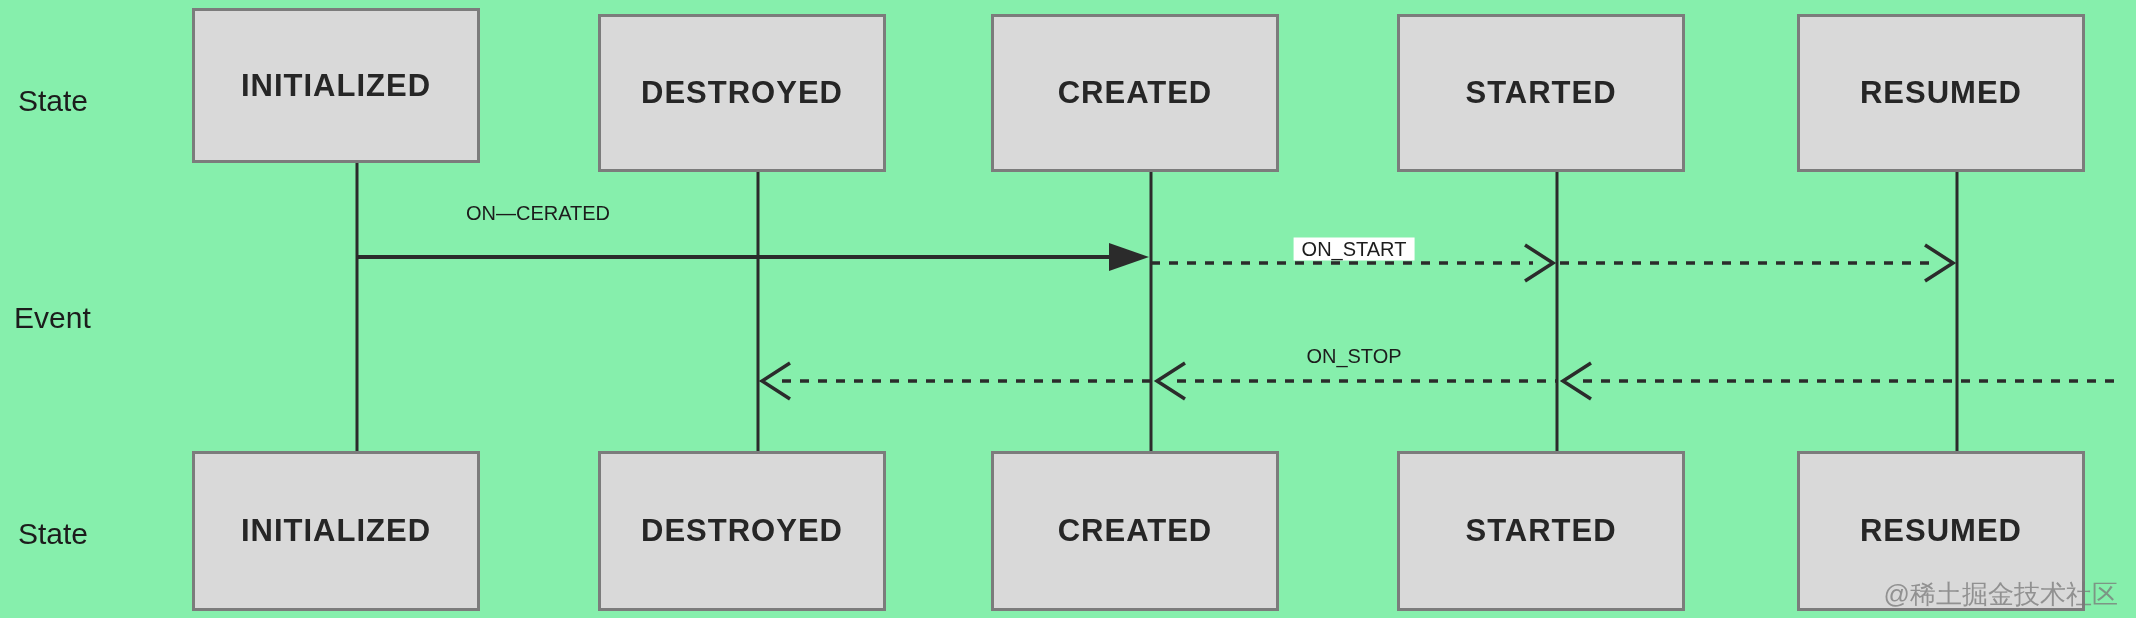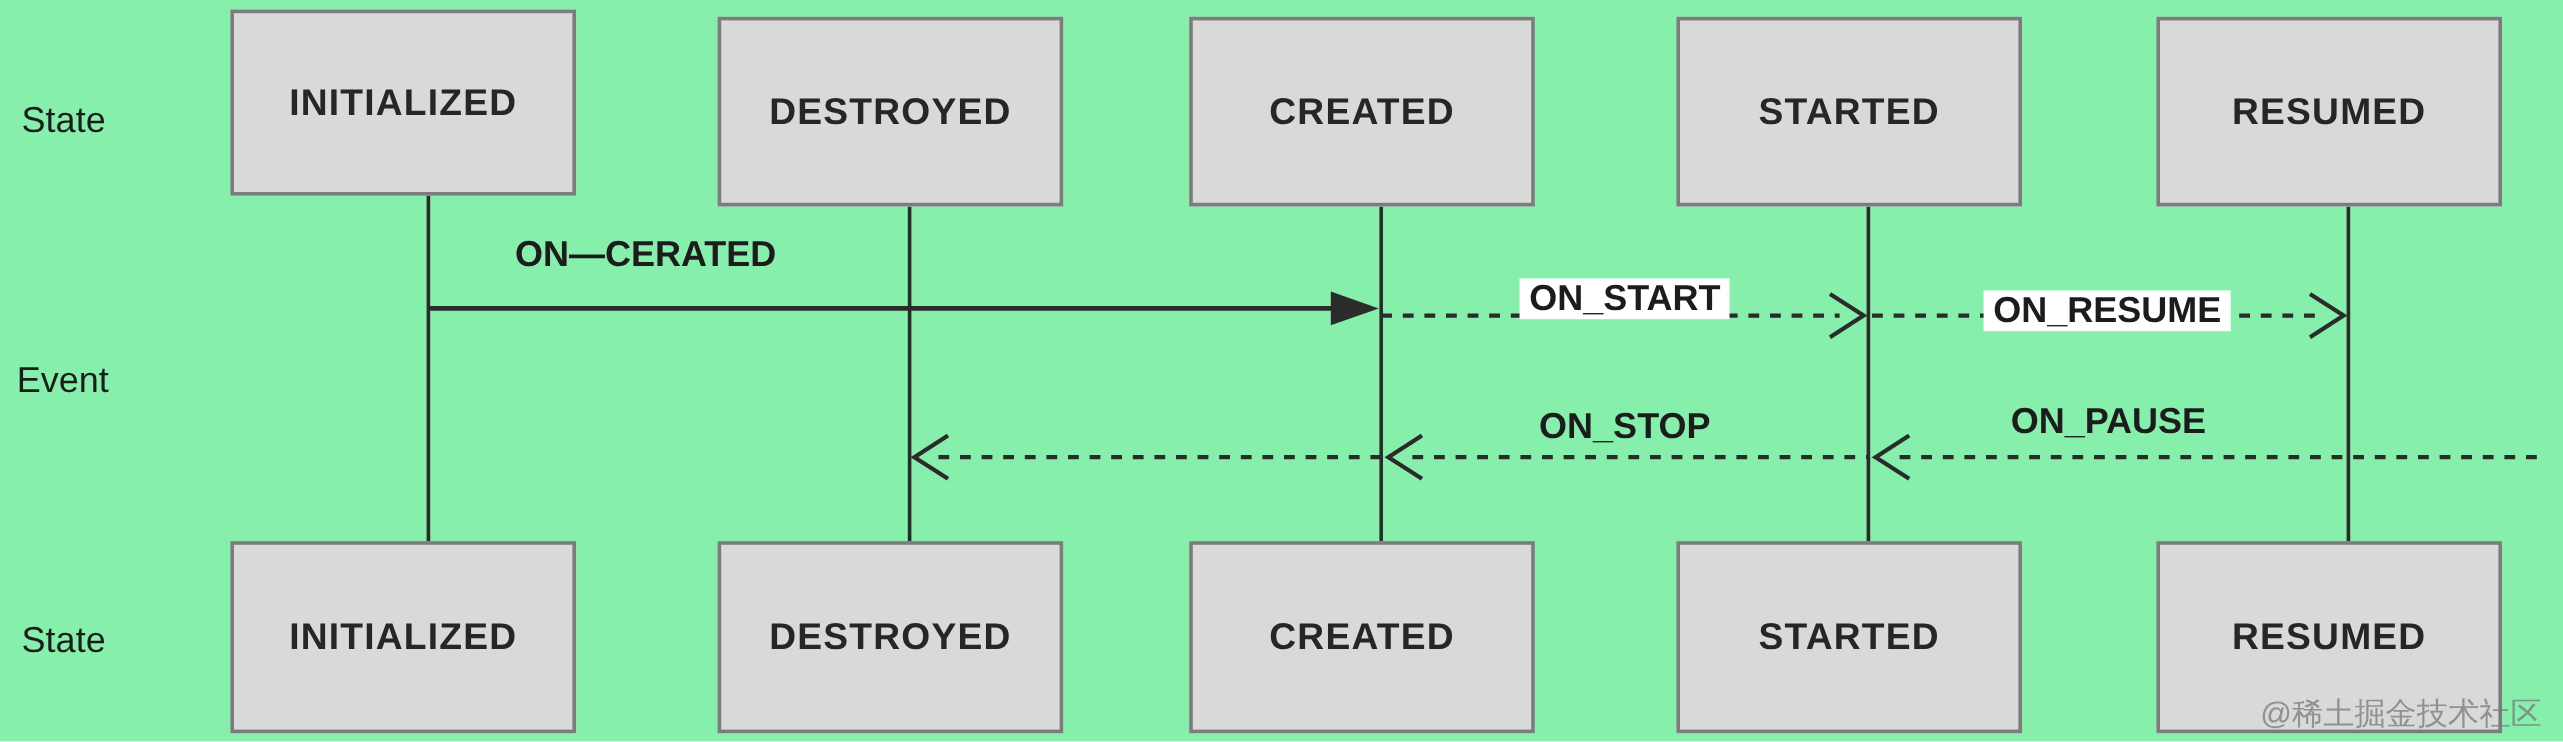--- a/index.html
+++ b/index.html
@@ -38,22 +38,22 @@
   }
   .lane-label {
     position: absolute;
     font-size: 30px;
     font-weight: 500;
     color: #1c1c1c;
   }
   .event-label {
     position: absolute;
     transform: translate(-50%, -50%);
-    font-size: 30px;
-    font-weight: 700;
+    font-size: 20px;
+    font-weight: 400;
     color: #1c1c1c;
     white-space: nowrap;
   }
   .event-label.inline {
     background: #ffffff;
     padding: 0 8px;
   }
   .watermark {
     position: absolute;
     right: 18px;
@@ -107,19 +107,17 @@
   <div class="state-box" style="left:1797px; top:14px;">RESUMED</div>
 
   <div class="state-box" style="left:192px; top:451px; height:160px;">INITIALIZED</div>
   <div class="state-box" style="left:598px; top:451px; height:160px;">DESTROYED</div>
   <div class="state-box" style="left:991px; top:451px; height:160px;">CREATED</div>
   <div class="state-box" style="left:1397px; top:451px; height:160px;">STARTED</div>
   <div class="state-box" style="left:1797px; top:451px; height:160px;">RESUMED</div>
 
   <div class="event-label" style="left:538px;  top:213px;">ON—CERATED</div>
   <div class="event-label inline" style="left:1354px; top:249px;">ON_START</div>
-  <div class="event-label inline" style="left:1756px; top:259px;">ON_RESUME</div>
   <div class="event-label" style="left:1354px; top:356px;">ON_STOP</div>
-  <div class="event-label" style="left:1757px; top:352px;">ON_PAUSE</div>
 
   <div class="watermark">@稀土掘金技术社区</div>
 
 </div>
 
 </body></html>

